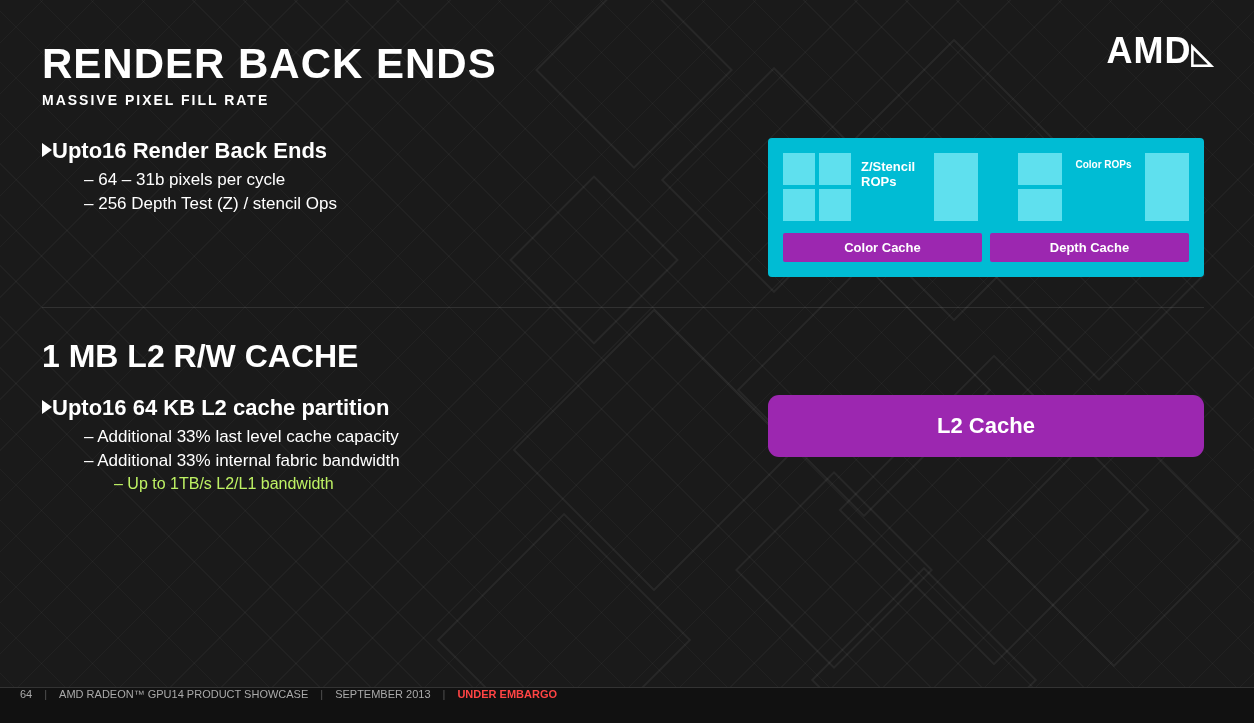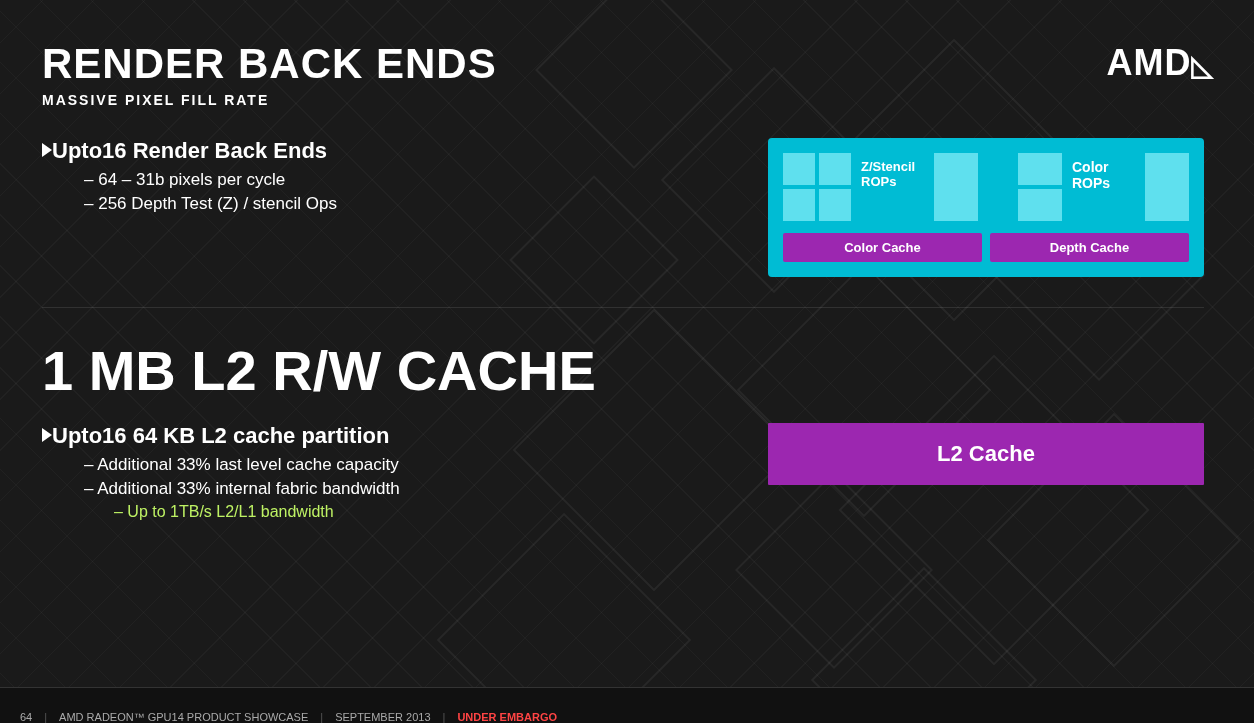--- a/index.html
+++ b/index.html
@@ -54,21 +54,21 @@
 
     .content {
       position: relative;
       z-index: 1;
       padding: 40px 50px 0 42px;
     }
 
     
     .amd-logo {
       position: absolute;
-      top: 42px;
+      top: 30px;
       right: 40px;
       font-size: 36px;
       font-weight: bold;
       color: white;
       letter-spacing: 1px;
     }
 
     
     .section-title {
       font-size: 42px;
@@ -163,47 +163,47 @@
 
     .divider-line {
       width: 100%;
       height: 1px;
       background-color: rgba(255,255,255,0.1);
       margin: 30px 0;
     }
 
     
     .section2-title {
-      font-size: 56px;
+      font-size: 32px;
       font-weight: bold;
       color: white;
       margin-bottom: 20px;
     }
 
     
     .l2-cache-bar {
       background-color: #9c27b0;
-      border-radius: 1px;
+      border-radius: 11px;
       padding: 18px;
       text-align: center;
       font-size: 22px;
       color: white;
       font-weight: bold;
     }
 
     
     .footer {
       position: absolute;
       bottom: 0;
       left: 0;
       right: 0;
       height: 36px;
       background-color: #111;
       display: flex;
-      align-items: flex-end;
+      align-items: flex-start;
       padding: 0 20px;
       gap: 12px;
       border-top: 1px solid #333;
     }
 
     .footer-text {
       font-size: 11px;
       color: #aaa;
     }
 
@@ -283,21 +283,21 @@
 
           <div style="width:20px;"></div>
 
           <div style="display:flex; flex-direction:column; align-items:center; gap:4px;">
             <div style="display:grid; grid-template-columns: repeat(1, 44px); gap:4px;">
               <div style="width:44px;height:32px;background:#5fe0ee;"></div>
               <div style="width:44px;height:32px;background:#5fe0ee;"></div>
             </div>
           </div>
           <div style="display:flex; flex-direction:column; align-items:center; justify-content:center; flex:1; gap:4px; padding-top:6px;">
-            <span style="font-size:14px;font-weight:bold;color:white;">Color ROPs</span>
+            <span style="font-size:10px;font-weight:bold;color:white;">Color ROPs</span>
           </div>
           <div style="width:44px;height:68px;background:#5fe0ee;"></div>
         </div>
 
         <div style="display:flex; gap:8px;">
           <div style="flex:1; background:#9c27b0; padding:7px 10px; text-align:center; font-size:13px; color:white; font-weight:bold; border-radius:2px;">Color Cache</div>
           <div style="flex:1; background:#9c27b0; padding:7px 10px; text-align:center; font-size:13px; color:white; font-weight:bold; border-radius:2px;">Depth Cache</div>
         </div>
       </div>
     </div>

